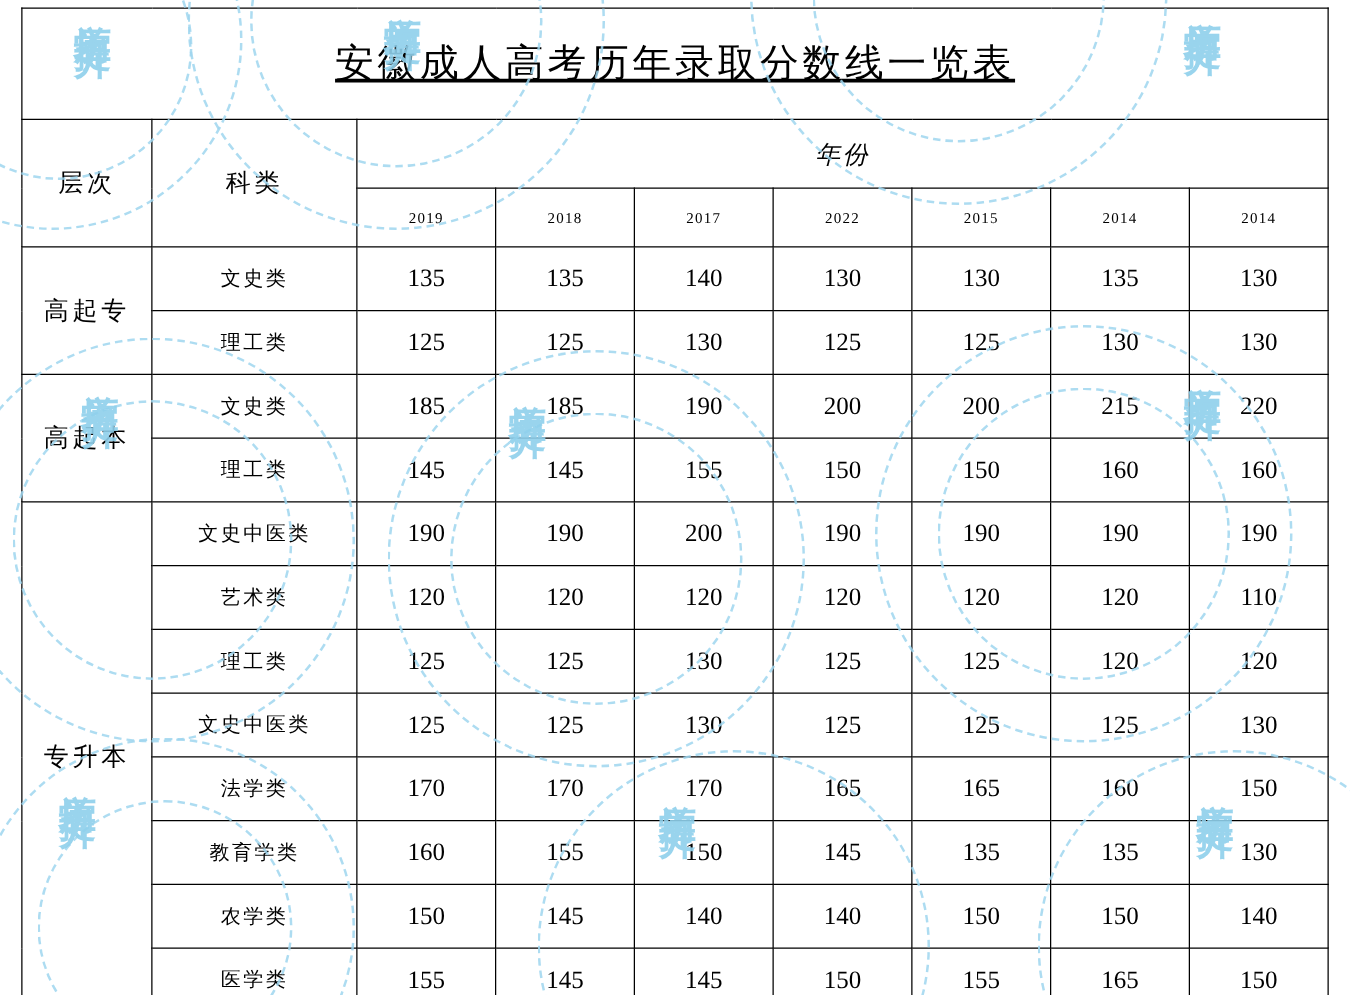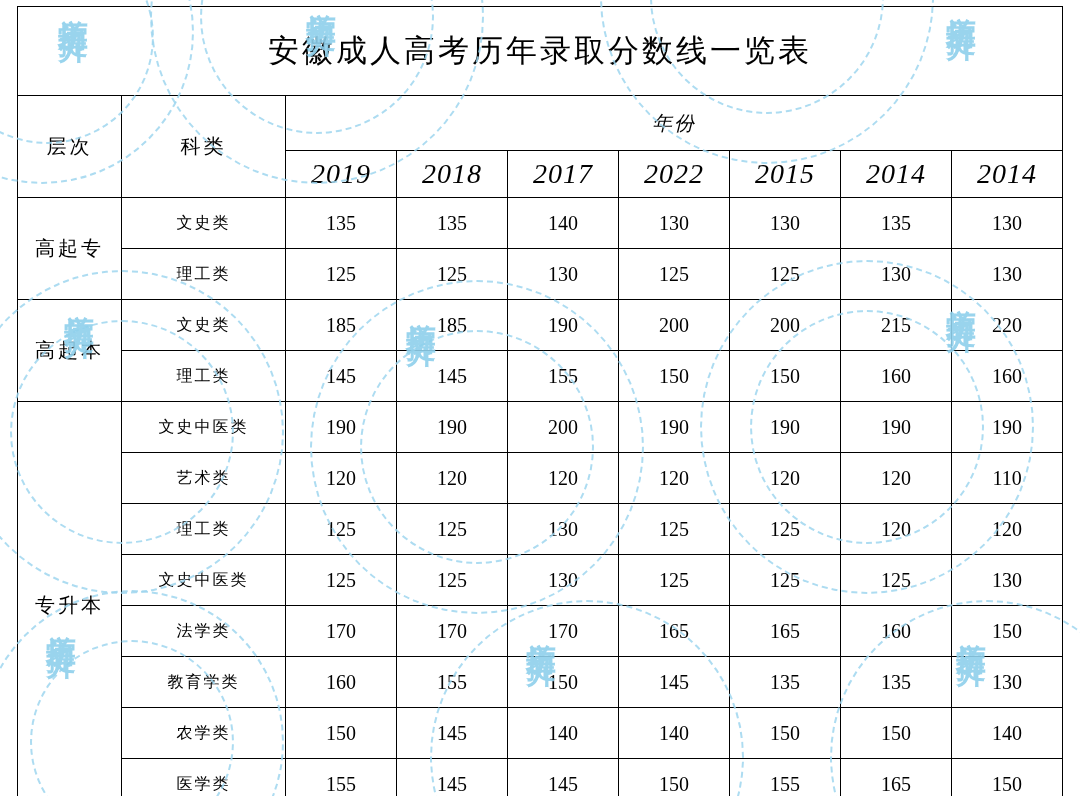--- a/index.html
+++ b/index.html
@@ -63,37 +63,37 @@
     text-align: center;
     vertical-align: middle;
     font-weight: normal;
     background: transparent;
   }
   .title-cell {
     height: 86px;
     font-size: 31px;
     letter-spacing: 3px;
     font-family: "Liberation Serif", serif;
+    text-decoration: underline;
   }
   .year-head {
     height: 52px;
     font-size: 20px;
     letter-spacing: 2px;
     font-style: italic;
   }
   .level-head, .subject-head {
     font-size: 20px;
     letter-spacing: 3px;
   }
   .year-cell {
     height: 44px;
-    font-size: 28px;
+    font-size: 12px;
     letter-spacing: 1px;
     font-family: "Liberation Serif", serif;
-    font-style: italic;
   }
   .level-cell {
     font-size: 20px;
     letter-spacing: 3px;
   }
   .subject-cell {
     font-size: 16px;
     letter-spacing: 2px;
     height: 48px;
   }

